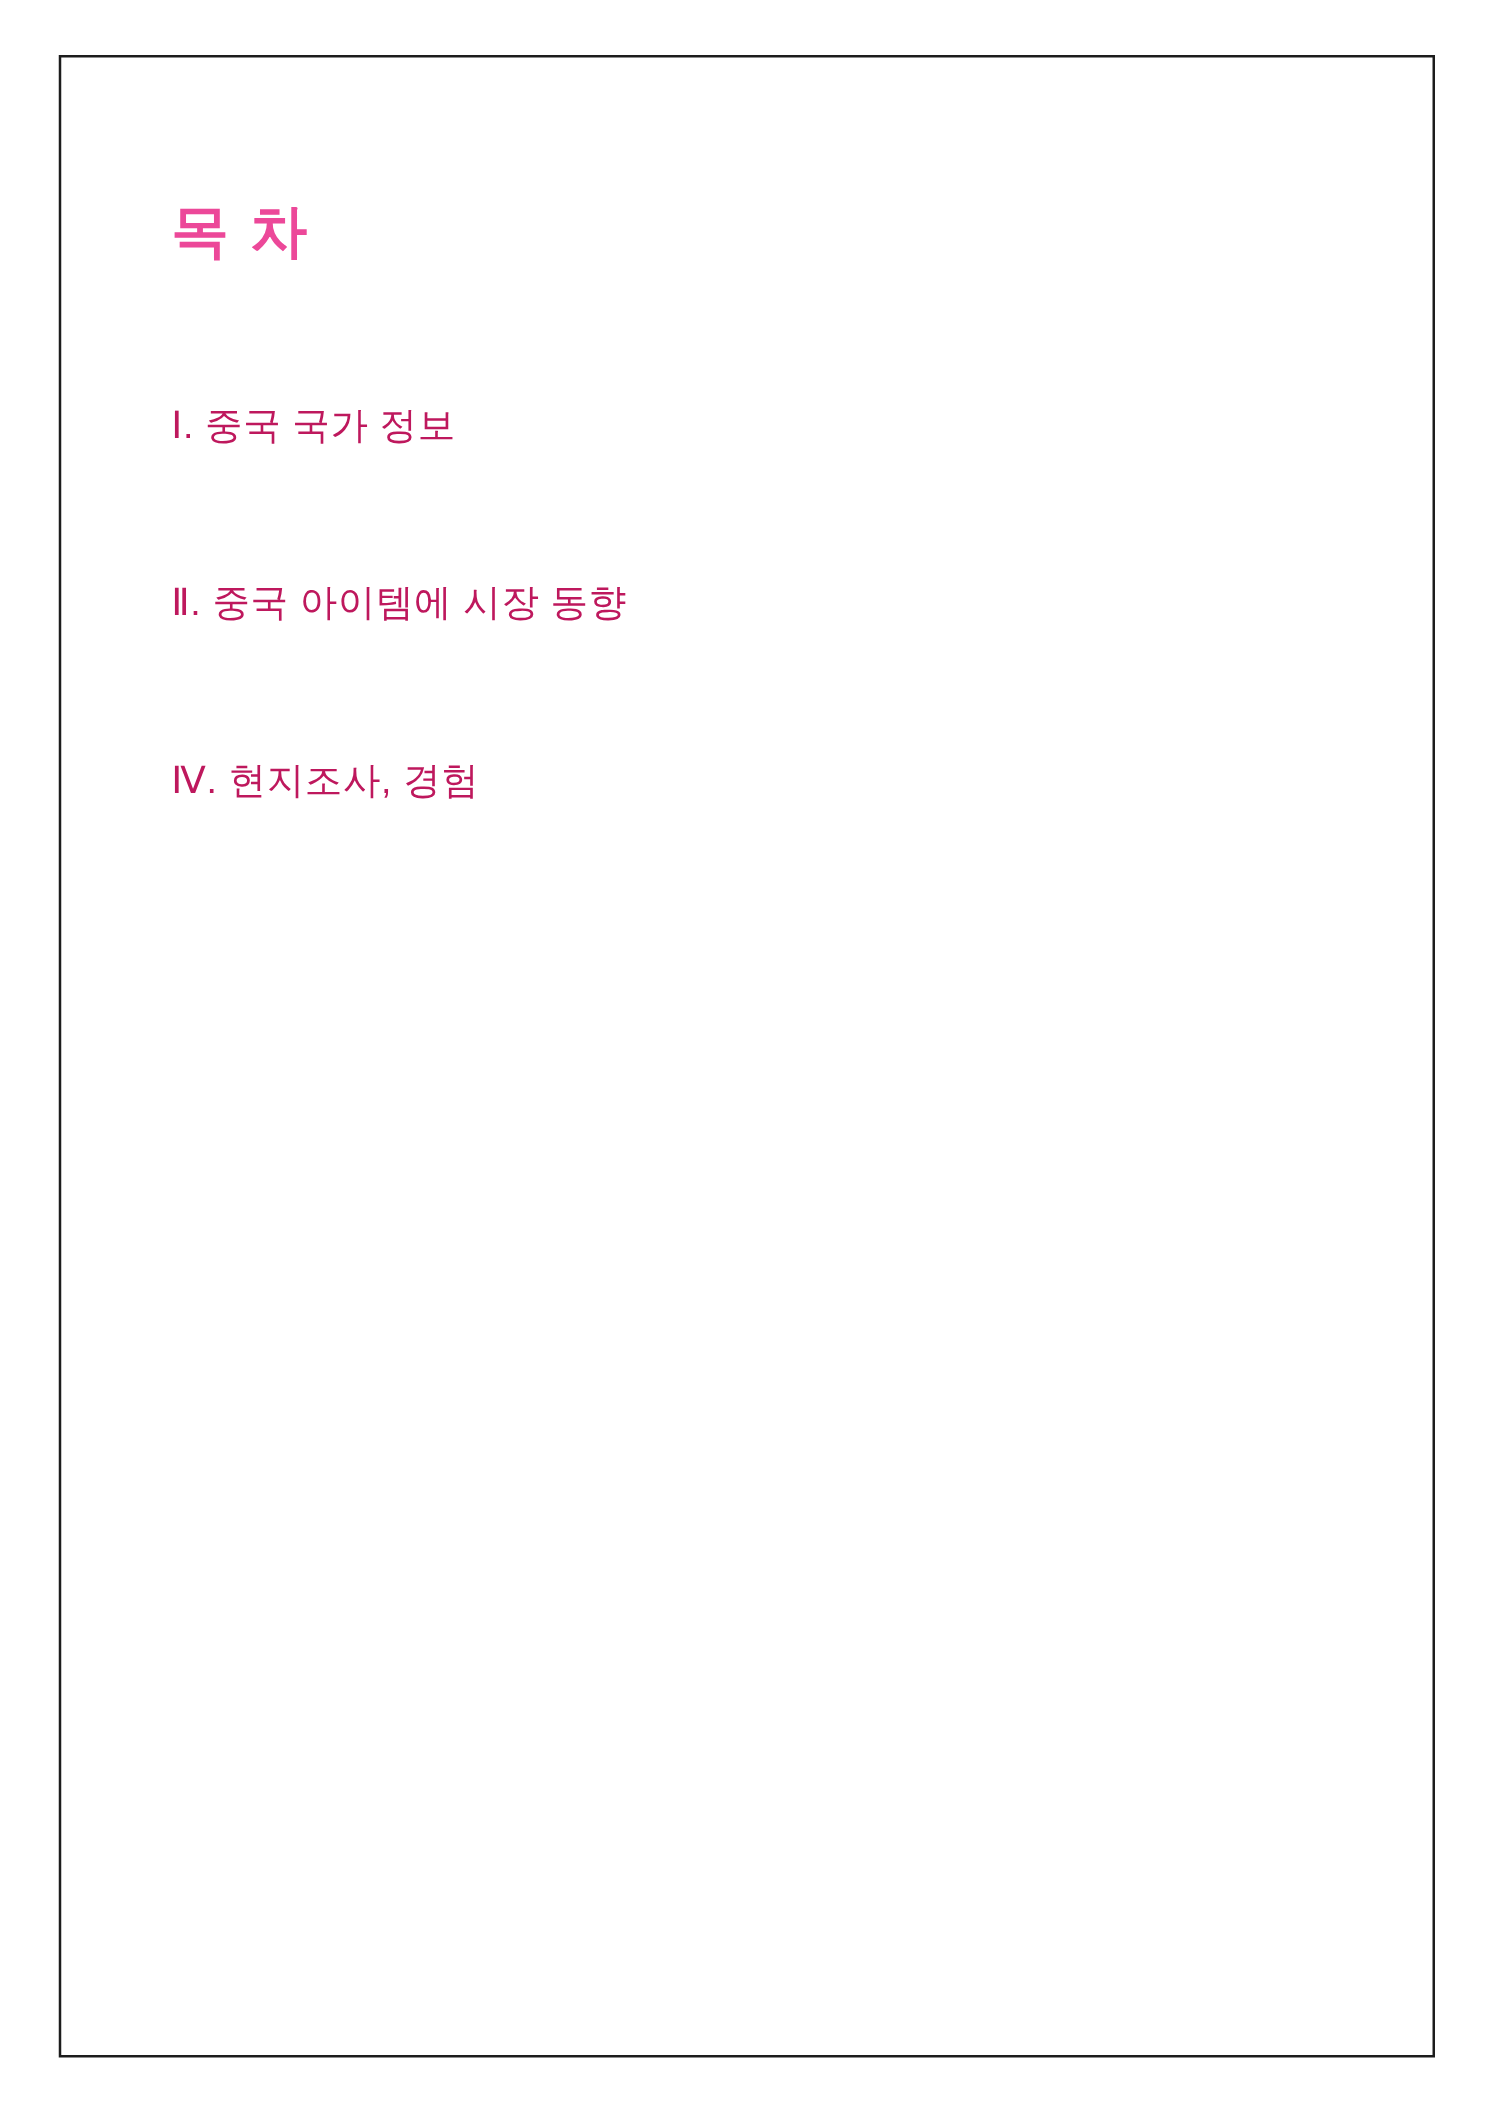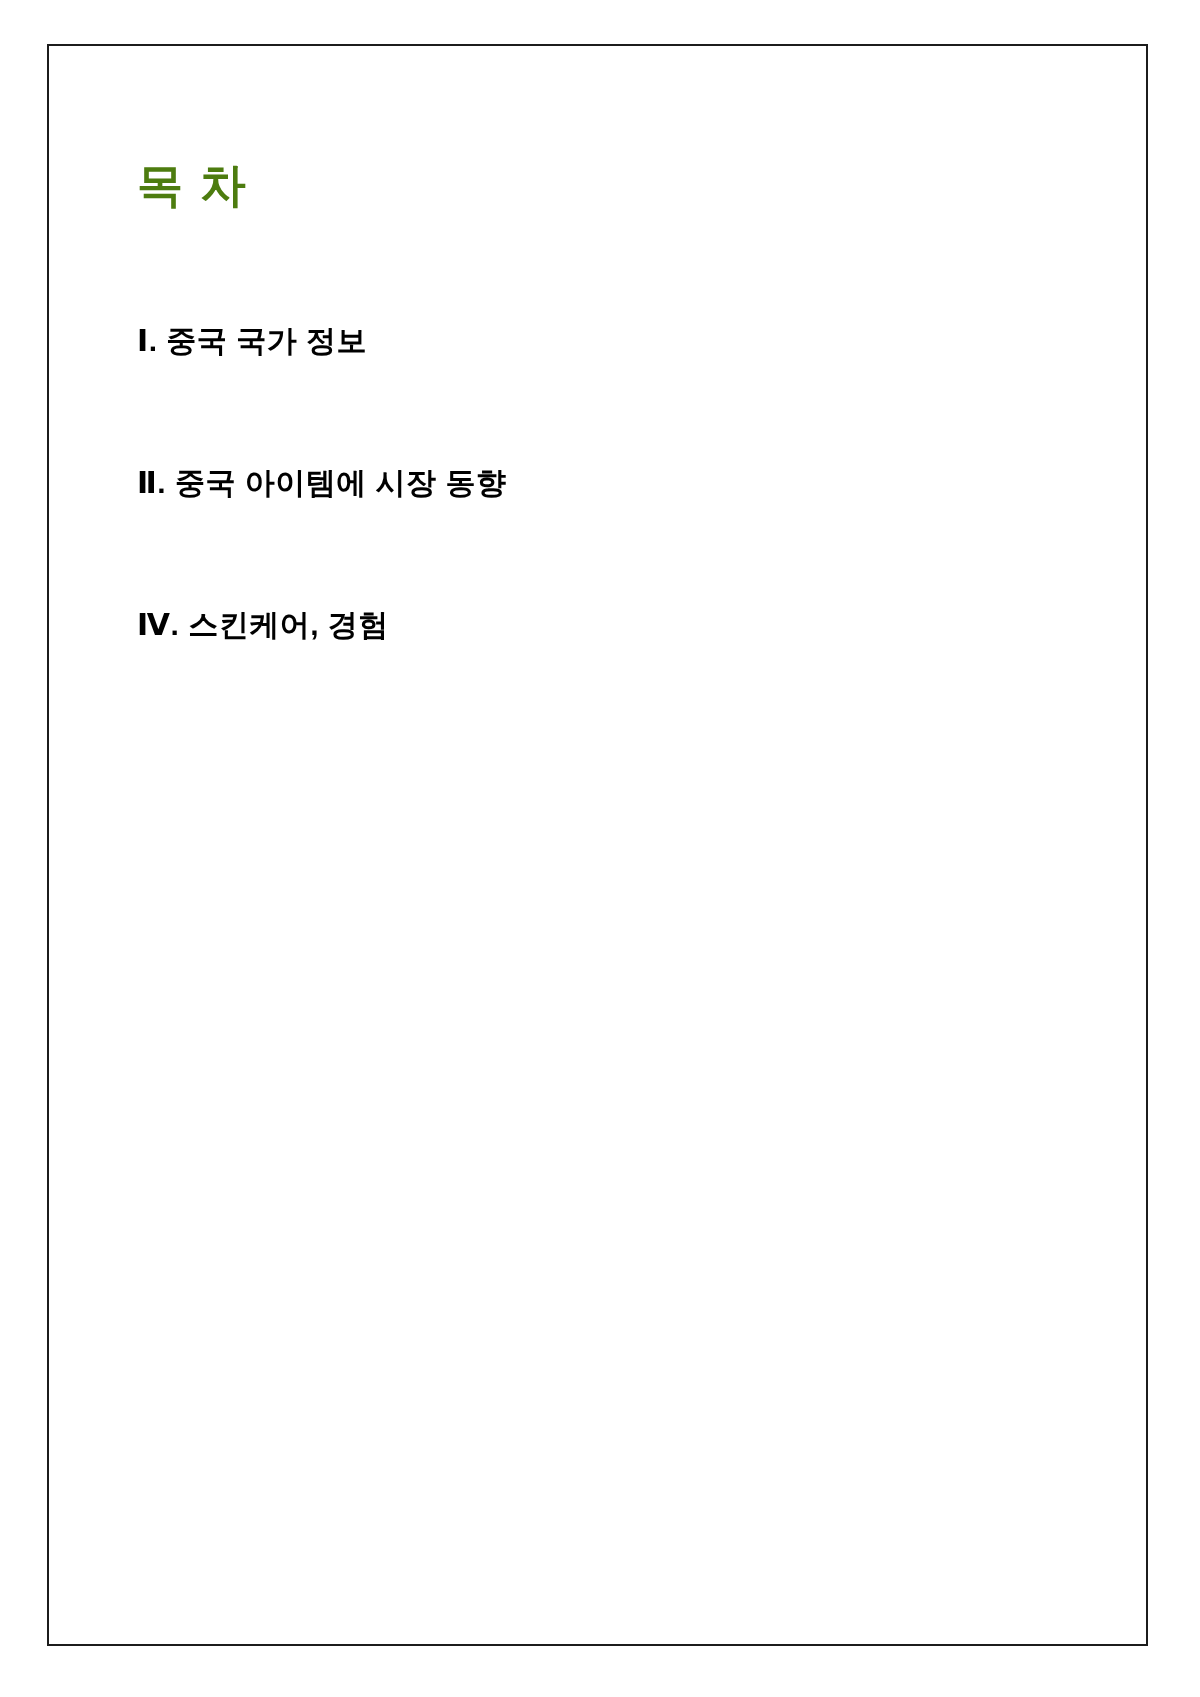--- a/index.html
+++ b/index.html
@@ -29,32 +29,32 @@
     left: 88px;
     top: 0;
     right: 40px;
   }
   .doc-title {
     margin-top: 114px;
     font-size: 46px;
     font-weight: bold;
     letter-spacing: 2px;
     line-height: 1.1;
-    color: #4d7c0f;
+    color: #ec4899;
   }
   .toc-list {
     margin-top: 0;
   }
   .toc-item {
     margin-top: 106px;
     font-size: 30px;
-    font-weight: bold;
+    font-weight: normal;
     line-height: 36px;
     letter-spacing: 0.5px;
-    color: #000000;
+    color: #be185d;
     white-space: nowrap;
   }
   .toc-item:first-child {
     margin-top: 112px;
   }
 </style>
 </head>
 <body>
 
 <div class="page-frame">
@@ -63,18 +63,18 @@
     <div class="doc-title">목 차</div>
 
     <div class="toc-list">
       <div class="toc-item">
         <span>Ⅰ. 중국 국가 정보</span>
       </div>
       <div class="toc-item">
         <span>Ⅱ. 중국 아이템에 시장 동향</span>
       </div>
       <div class="toc-item">
-        <span>Ⅳ. 스킨케어, 경험</span>
+        <span>Ⅳ. 현지조사, 경험</span>
       </div>
     </div>
 
   </div>
 </div>
 
 </body></html>

